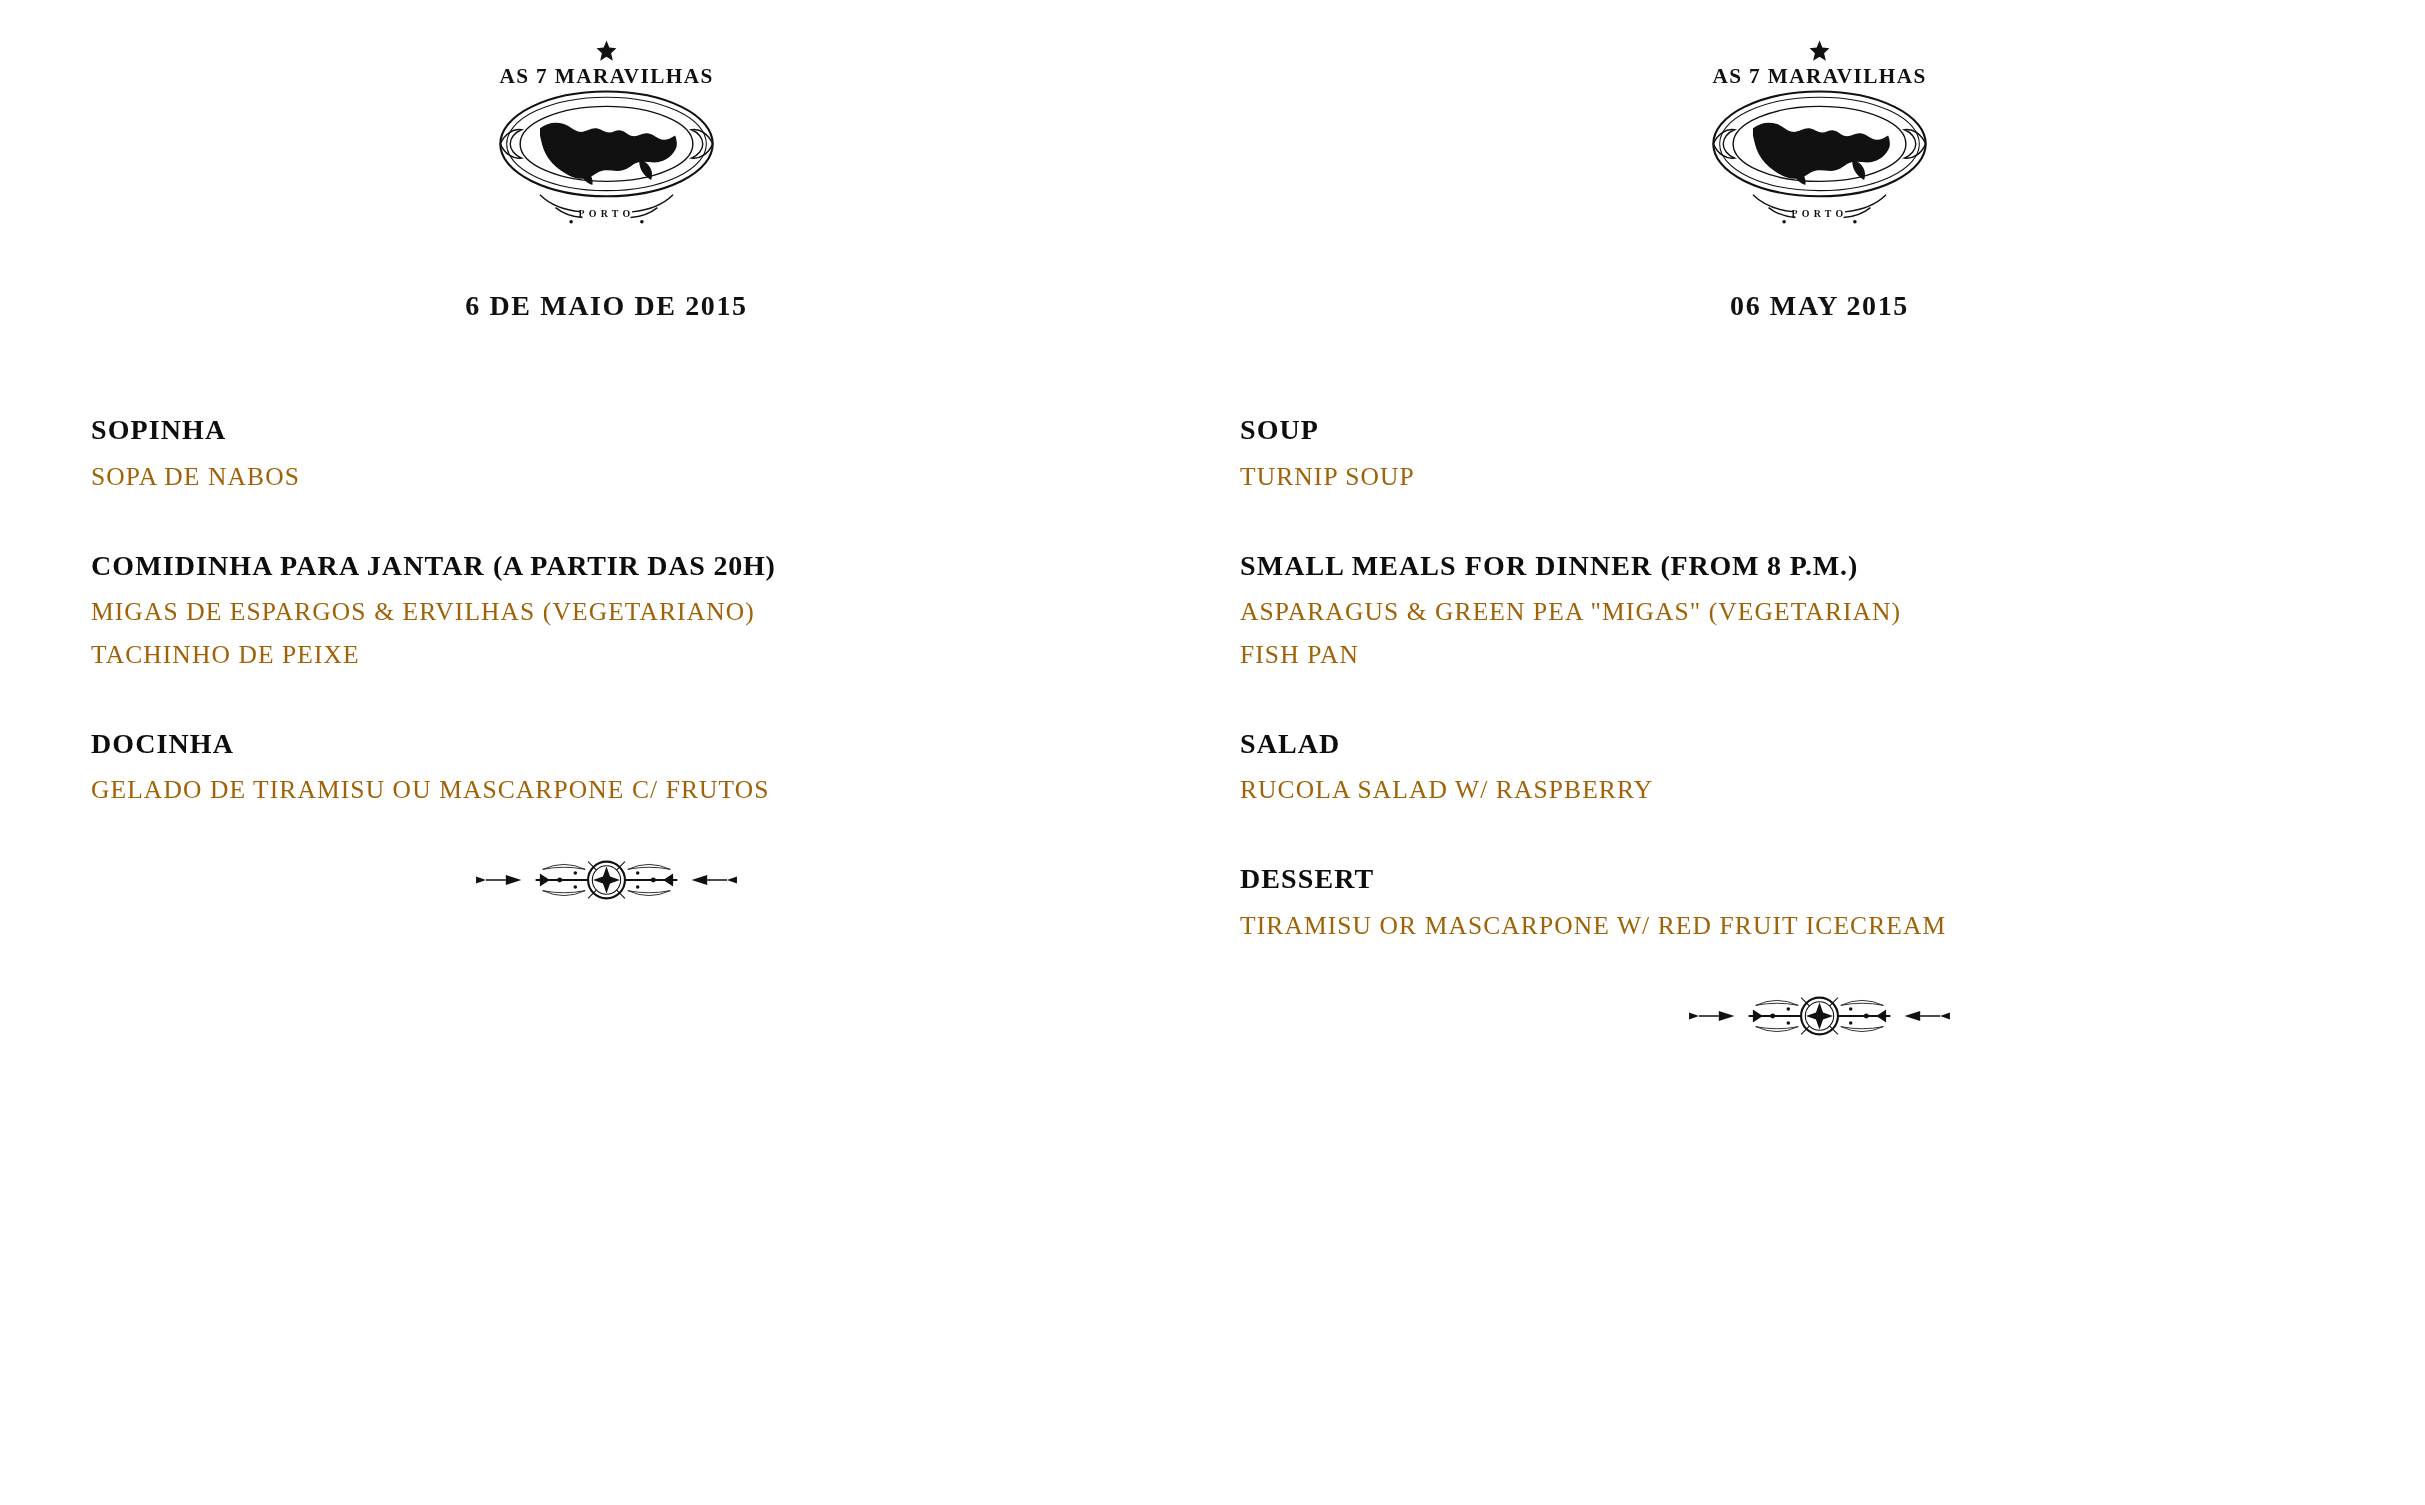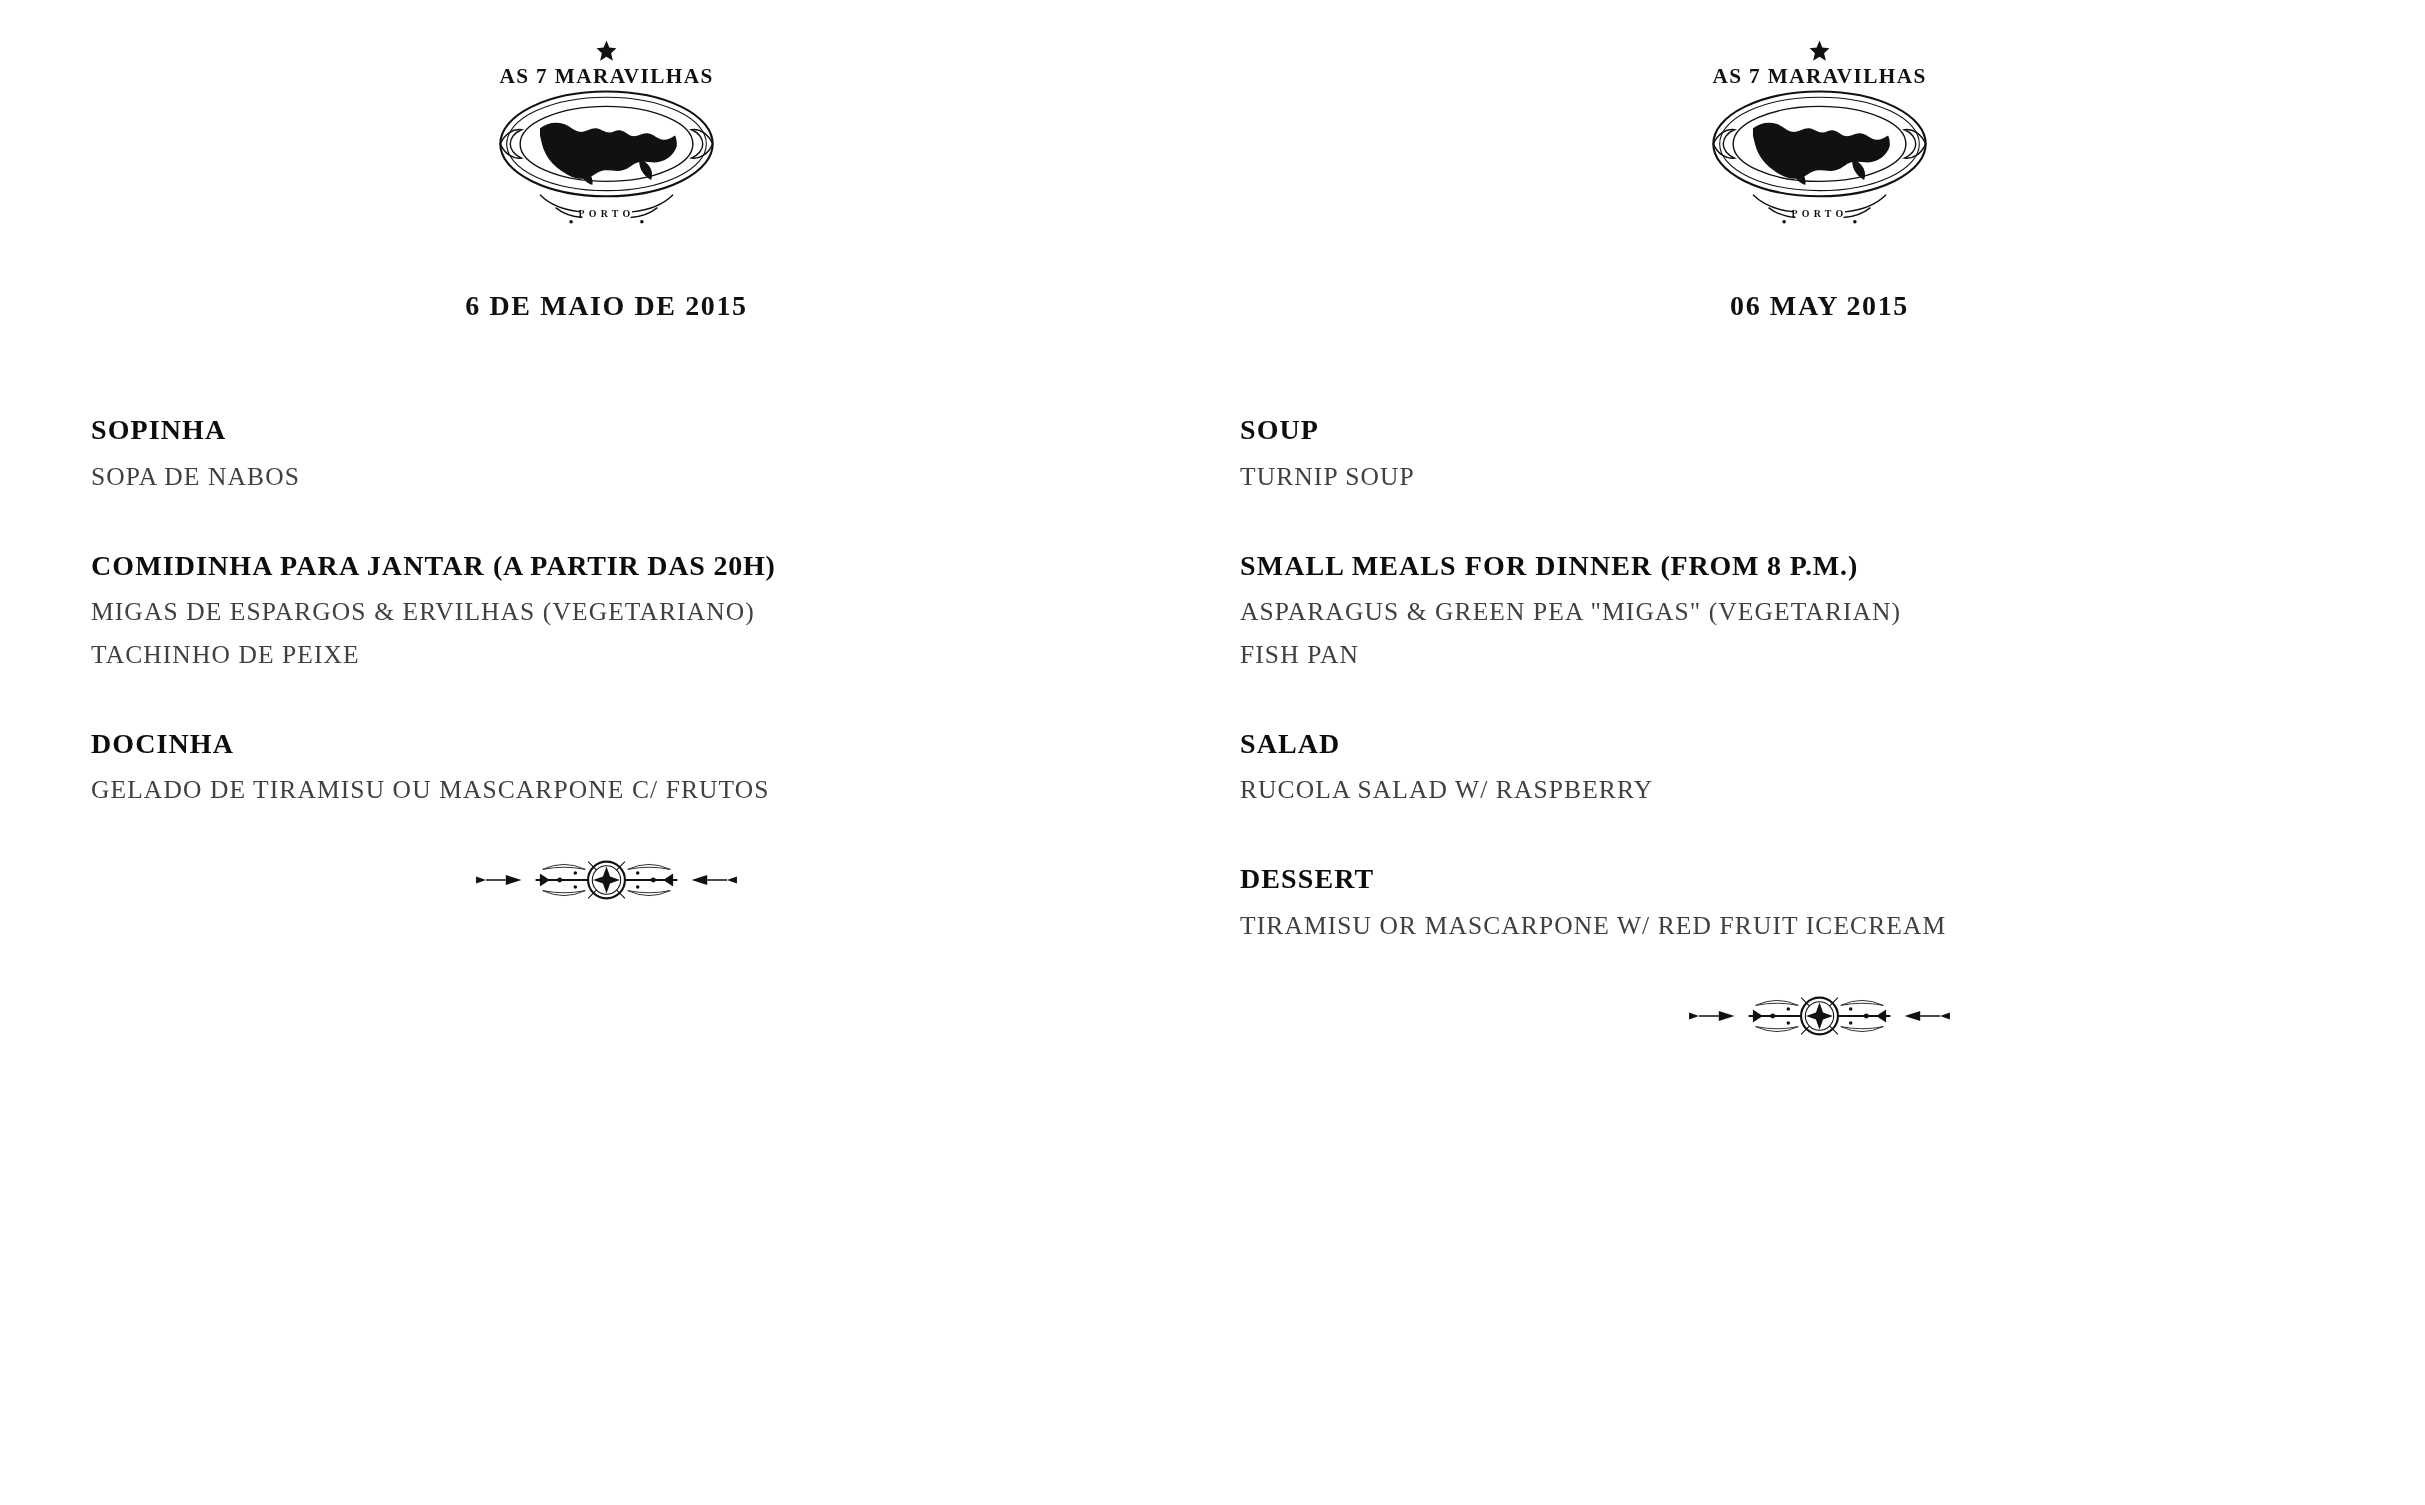--- a/index.html
+++ b/index.html
@@ -73,21 +73,21 @@
     white-space: nowrap;
   }
   .sec-head .note {
     font-size: 28px;
     letter-spacing: 0.8px;
   }
   .item {
     font-family: "Liberation Serif", serif;
     font-size: 25.5px;
     letter-spacing: 1.1px;
-    color: #404040;
+    color: #a16207;
     margin-bottom: 12.7px;
     white-space: nowrap;
   }
   .item:last-child { margin-bottom: 0; }
 
   .flourish-wrap {
     display: flex;
     justify-content: center;
     margin-top: 50px;
   }

